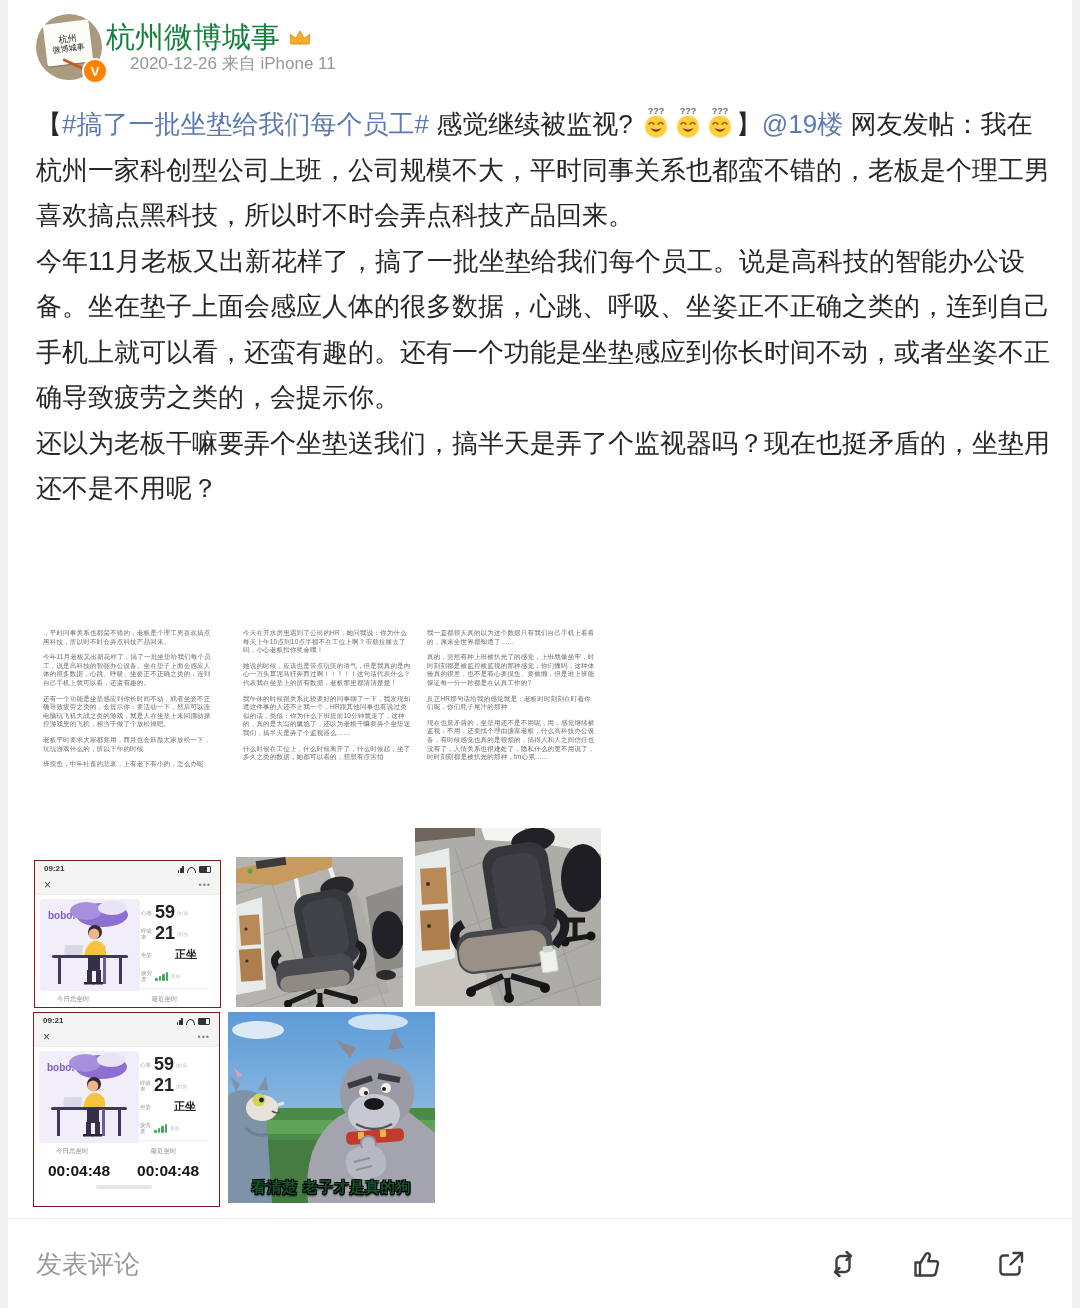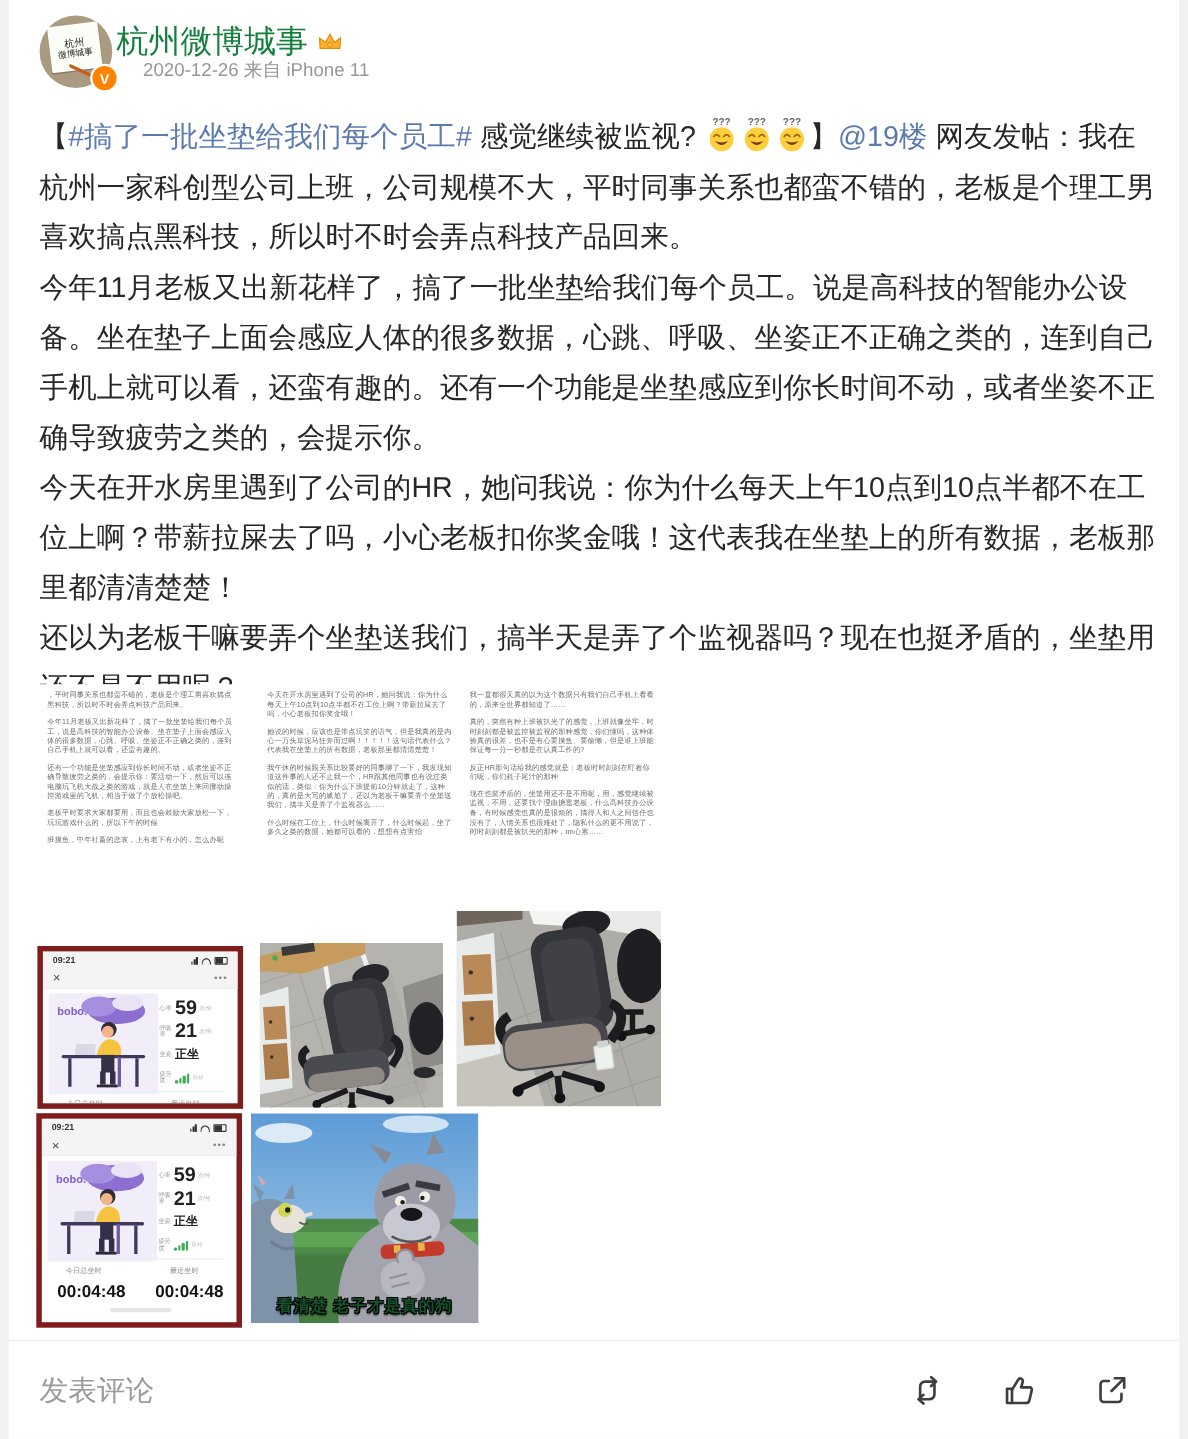--- a/index.html
+++ b/index.html
@@ -36,36 +36,36 @@
 
   
   .grid{position:absolute;left:0;top:0;width:1064px;height:1308px;pointer-events:none;}
   .tile{position:absolute;overflow:hidden;background:#fff;pointer-events:auto;}
   .textshot{padding:10px 5px 0 7px;box-sizing:border-box;}
   .textshot p{margin:0 0 7px 0;font-size:6.5px;line-height:8.6px;color:#6c6c6c;
     filter:blur(0.25px);letter-spacing:.2px;}
   .textshot p:first-child{margin-top:-3px;}
 
   
-  .phone{box-sizing:border-box;border:5px solid #7f1d1d;background:#fff;}
+  .phone{box-sizing:border-box;border:1px solid #7f1d1d;background:#fff;}
   .pstatus{height:15px;background:#f4f4f4;display:flex;justify-content:space-between;
     align-items:center;padding:0 9px;}
   .ptime{font-size:8px;font-weight:bold;color:#333;}
   .pnav{height:18px;background:#f4f4f4;display:flex;justify-content:space-between;
     align-items:center;padding:0 9px;border-bottom:1px solid #ededed;}
   .pclose{font-size:12px;color:#444;line-height:12px;}
   .pmore{font-size:9px;color:#888;letter-spacing:1px;}
   .pmain{display:flex;padding:4px 4px 0 5px;}
   .illus{width:84px;height:92px;border-radius:3px;flex:none;position:relative;}
   .pmetrics{flex:1;padding:3px 0 0 7px;}
   .mrow{display:flex;align-items:center;height:21px;}
   .micon{width:9px;font-size:7px;color:#777;text-align:center;flex:none;line-height:8px;}
   .mlabel{width:11px;font-size:5.5px;line-height:6px;color:#999;margin:0 3px 0 1px;flex:none;}
   .mval{font-size:18px;font-weight:bold;color:#222;}
-  .mval.small{font-size:11px;font-weight:600;}
+  .mval.small{font-size:11px;font-weight:600;margin-left:20px;}
   .munit{font-size:5px;color:#aaa;margin-left:2px;}
   .bars{display:flex;align-items:flex-end;gap:1px;height:10px;}
   .bars i{display:block;width:2.5px;background:#3fae5a;border-radius:1px;}
   .goodtxt{font-size:5px;color:#b9b9b9;margin-left:3px;}
   .pdivider{height:1px;background:#ededed;margin:2px 8px 0 8px;}
   .pfooter{display:flex;padding:4px 0 0 0;}
   .pfooter span{font-size:6.5px;color:#8d8d8d;}
   .pfooter .fl{margin-left:22px;}
   .pfooter .fr{margin-left:62px;}
   .ptimers{display:flex;padding-top:6px;}
@@ -127,21 +127,20 @@
             <path d="M13.4 17.2 q2.7 -3.6 5.2 0" stroke="#9a6400" stroke-width="1.4" fill="none"></path>
             <path d="M6.8 20.4 Q12 26.8 17.2 20.4 Q12 22.8 6.8 20.4 Z" fill="#7c3a12"></path>
           </svg></span><span class="emoji"><svg viewBox="0 0 24 30" width="30" height="34">
             <text x="12" y="8" font-size="8" fill="#666" text-anchor="middle" font-weight="bold">???</text>
             <circle cx="12" cy="19" r="9.6" fill="#ffce3c"></circle>
             <path d="M5.4 17.2 q2.7 -3.6 5.2 0" stroke="#9a6400" stroke-width="1.4" fill="none"></path>
             <path d="M13.4 17.2 q2.7 -3.6 5.2 0" stroke="#9a6400" stroke-width="1.4" fill="none"></path>
             <path d="M6.8 20.4 Q12 26.8 17.2 20.4 Q12 22.8 6.8 20.4 Z" fill="#7c3a12"></path>
           </svg></span><span>】</span><a class="wblink">@19楼</a><span> 网友发帖：我在杭州一家科创型公司上班，公司规模不大，平时同事关系也都蛮不错的，老板是个理工男喜欢搞点黑科技，所以时不时会弄点科技产品回来。</span></p>
     <p>今年11月老板又出新花样了，搞了一批坐垫给我们每个员工。说是高科技的智能办公设备。坐在垫子上面会感应人体的很多数据，心跳、呼吸、坐姿正不正确之类的，连到自己手机上就可以看，还蛮有趣的。还有一个功能是坐垫感应到你长时间不动，或者坐姿不正确导致疲劳之类的，会提示你。</p>
-    <p>今天在开水房里遇到了公司的HR，她问我说：你为什么每天上午10点到10点半都不在工位上啊？带薪拉屎去了吗，小心老板扣你奖金哦！这代表我在坐垫上的所有数据，老板那里都清清楚楚！</p>
     <p>还以为老板干嘛要弄个坐垫送我们，搞半天是弄了个监视器吗？现在也挺矛盾的，坐垫用还不是不用呢？</p>
   </div>
 
   <div class="grid">
 
     <div class="tile textshot" style="left:28px;top:622px;width:186px;height:237px;">
         <p>，平时同事关系也都蛮不错的，老板是个理工男喜欢搞点黑科技，所以时不时会弄点科技产品回来。</p>
         <p>今年11月老板又出新花样了，搞了一批坐垫给我们每个员工，说是高科技的智能办公设备。坐在垫子上面会感应人体的很多数据，心跳、呼吸、坐姿正不正确之类的，连到自己手机上就可以看，还蛮有趣的。</p>
         <p>还有一个功能是坐垫感应到你长时间不动，或者坐姿不正确导致疲劳之类的，会提示你：要活动一下，然后可以连电脑玩飞机大战之类的游戏，就是人在坐垫上来回挪动操控游戏里的飞机，相当于做了个放松操吧。</p>
         <p>老板平时要求大家都要用，而且也会鼓励大家放松一下，玩玩游戏什么的，所以下午的时候</p>

